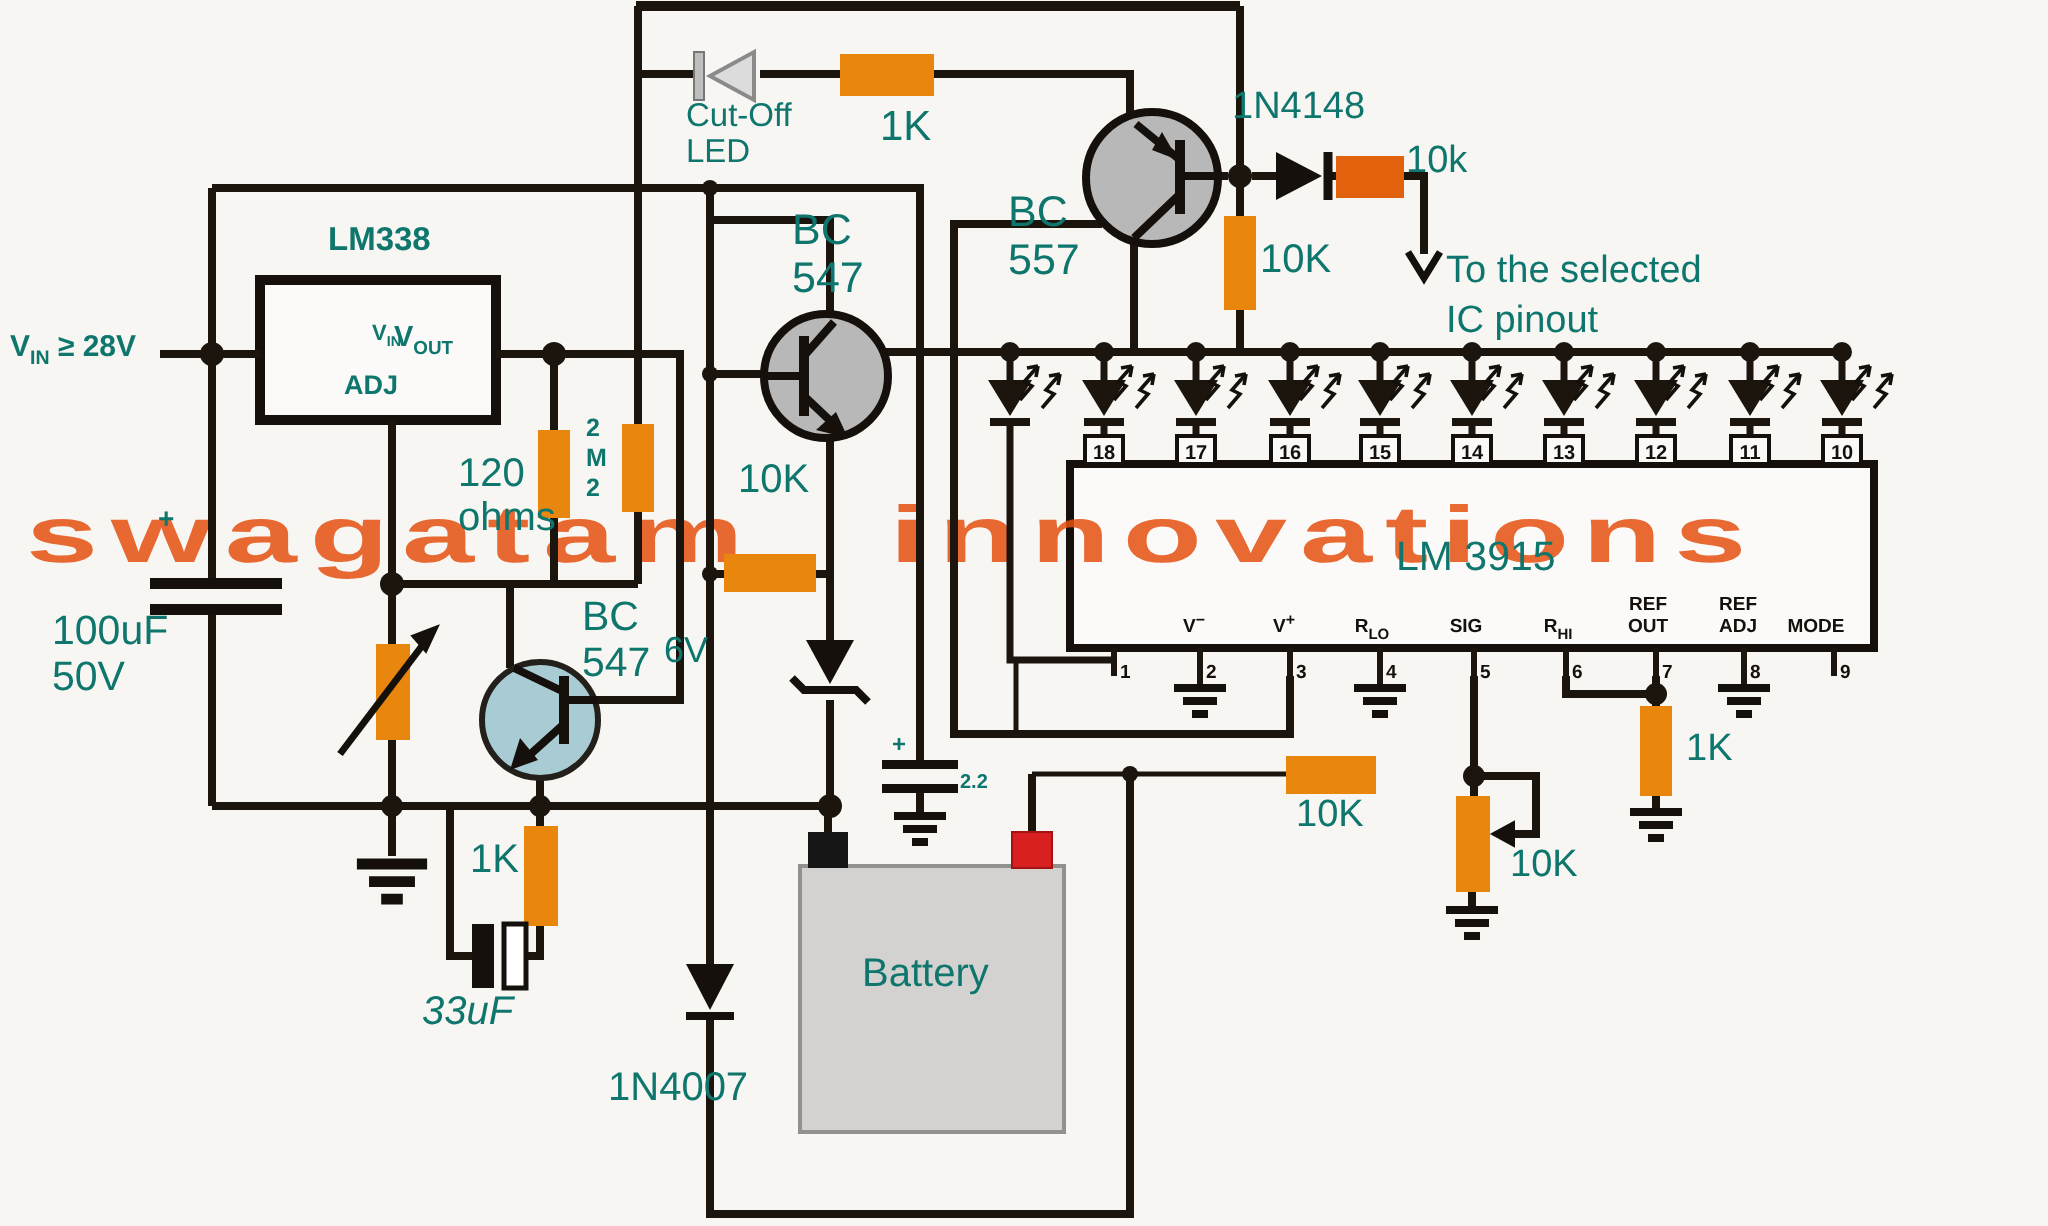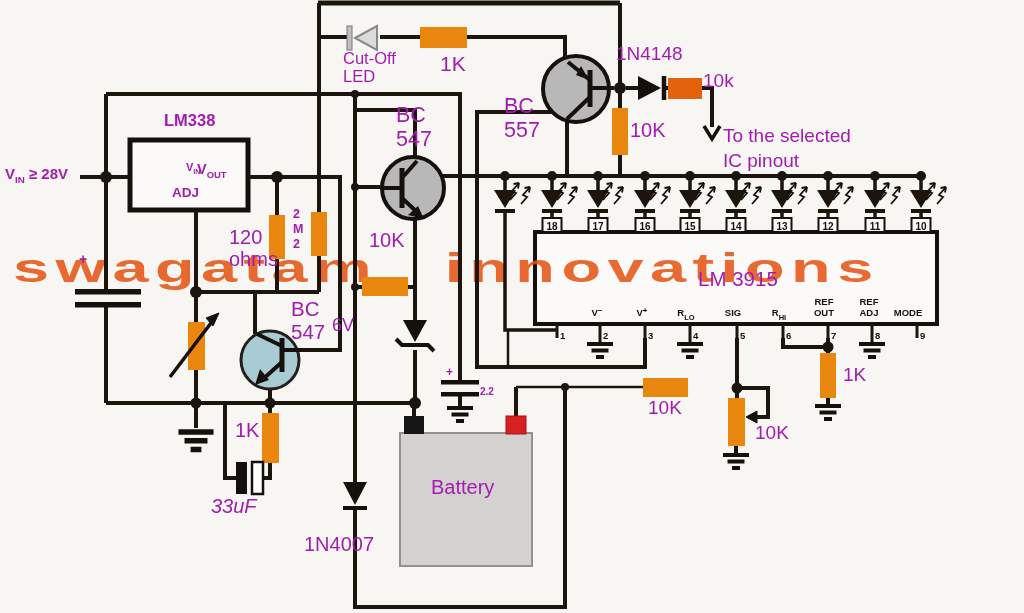--- a/index.html
+++ b/index.html
@@ -1,20 +1,20 @@
 <!DOCTYPE html>
 <html><head>
 <meta charset="utf-8">
 <style>
   html,body{margin:0;padding:0;background:#fff;}
   .canvas{position:relative;width:1024px;height:613px;background:#f7f6f2;overflow:hidden;
           font-family:"Liberation Sans",sans-serif;}
   .canvas svg{position:absolute;left:0;top:0;}
   svg text{font-family:"Liberation Sans",sans-serif;font-weight:bold;fill:#15100c;}
-  .lbl{position:absolute;color:#a21caf;white-space:pre;line-height:1.12;z-index:40;}
+  .lbl{position:absolute;color:#0f766e;white-space:pre;line-height:1.12;z-index:40;}
   .wm{position:absolute;left:13px;top:246px;z-index:20;font-size:40px;font-weight:bold;
       color:#e5500f;opacity:.85;letter-spacing:4px;word-spacing:26px;white-space:pre;
       transform:scaleX(1.62);transform-origin:left top;}
   .b{font-weight:bold;}
   sub{font-size:65%;} 
 </style>
 </head>
 <body>
 
 <div class="canvas">
@@ -326,20 +326,22 @@
         </g>
       </g>
   </svg>
 
   <div class="lbl b" style="left:5px;top:166px;font-size:15px;"><span>V</span><sub>IN</sub> <span>≥ 28V</span></div>
   <div class="lbl b" style="left:164px;top:111px;font-size:16.5px;">LM338</div>
   <div class="lbl b" style="left:138px;top:161px;font-size:11px;margin-left:48px;"><span>V</span><sub>IN</sub></div>
   <div class="lbl b" style="left:197px;top:161px;font-size:14.5px;"><span>V</span><sub>OUT</sub></div>
   <div class="lbl b" style="left:172px;top:185px;font-size:13.5px;">ADJ</div>
 
+  <div class="lbl" style="left:26px;top:305px;font-size:20.5px;">100uF
+50V</div>
   <div class="lbl b" style="left:79px;top:252px;font-size:14px;">+</div>
   <div class="lbl" style="left:229px;top:226px;font-size:20px;">120
 ohms</div>
   <div class="lbl b" style="left:293px;top:207px;font-size:12.5px;line-height:1.2;">2
 M
 2</div>
   <div class="lbl" style="left:291px;top:298px;font-size:20.5px;">BC
 547</div>
   <div class="lbl" style="left:235px;top:419px;font-size:20px;">1K</div>
   <div class="lbl" style="left:211px;top:495px;font-size:20px;font-style:italic;">33uF</div>

